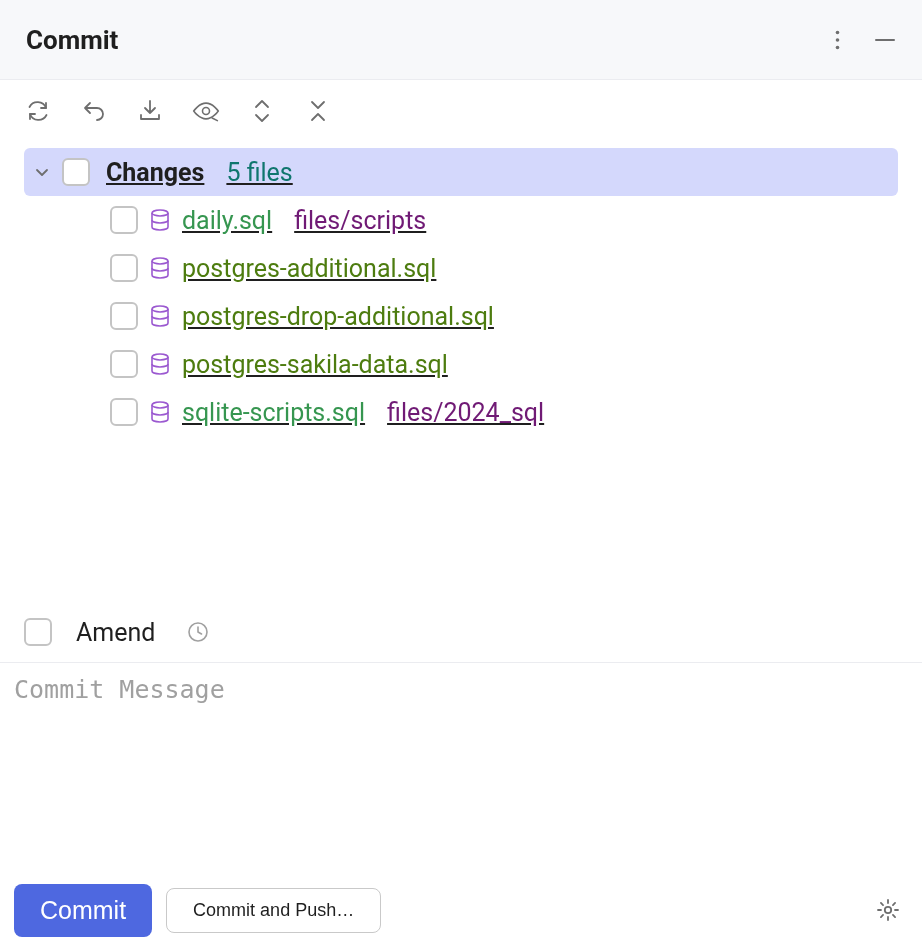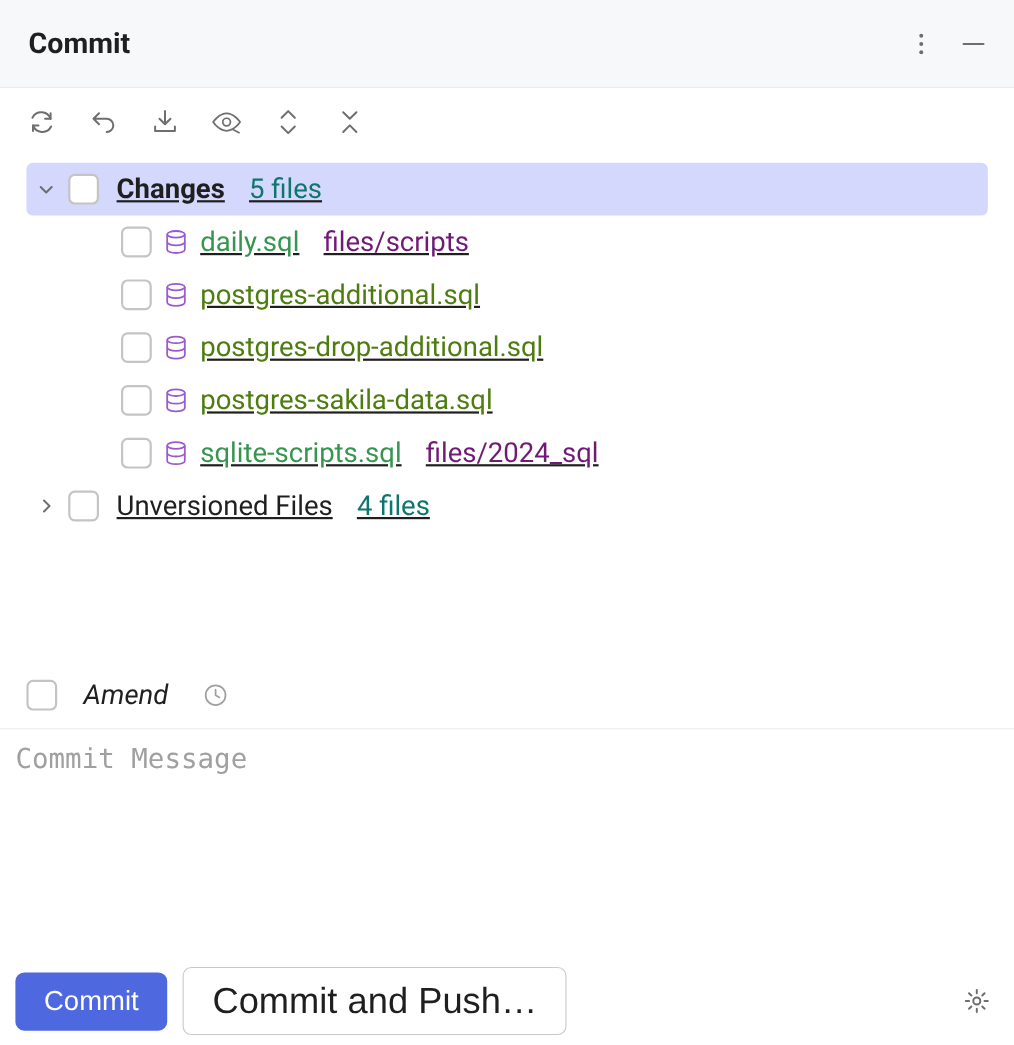--- a/index.html
+++ b/index.html
@@ -136,21 +136,20 @@
       height: 52px;
       display: flex;
       align-items: center;
       gap: 16px;
       padding: 0 24px;
     }
     .amend-label {
       font-size: 25px;
       margin-left: 8px;
       margin-right: 14px;
-      font-style: italic;
     }
     .history-icon {
       width: 26px;
       height: 26px;
       display: flex;
       align-items: center;
       justify-content: center;
       color: #a0a0a0;
     }
 
@@ -194,21 +193,21 @@
       border-radius: 8px;
       font-size: 25px;
       padding: 12px 26px;
       cursor: pointer;
     }
     .btn-secondary {
       background: #fff;
       color: #1f1f1f;
       border: 1.5px solid #c9c9c9;
       border-radius: 8px;
-      font-size: 33px;
+      font-size: 18px;
       padding: 11px 26px;
       cursor: pointer;
     }
     .footer-spacer { flex: 1; }
     .gear-icon {
       width: 28px;
       height: 28px;
       display: flex;
       align-items: center;
       justify-content: center;
@@ -337,30 +336,20 @@
     <div class="checkbox"></div>
     <svg class="db-icon" viewBox="0 0 24 24" fill="none">
       <ellipse cx="12" cy="5" rx="8" ry="3" stroke="#9b59d0" stroke-width="1.6"></ellipse>
       <path d="M4 5 V19 C4 20.66 7.58 22 12 22 C16.42 22 20 20.66 20 19 V5" stroke="#9b59d0" stroke-width="1.6"></path>
       <path d="M4 12 C4 13.66 7.58 15 12 15 C16.42 15 20 13.66 20 12" stroke="#9b59d0" stroke-width="1.6"></path>
     </svg>
     <span class="file-name green">sqlite-scripts.sql</span>
     <span class="file-path">files/2024_sql</span>
   </div>
 
-  <div class="tree-row">
-    <div class="chevron-slot">
-      <svg width="16" height="16" viewBox="0 0 16 16">
-          <path d="M6 3 L11 8 L6 13" stroke="currentColor" stroke-width="1.8" fill="none" stroke-linecap="round" stroke-linejoin="round"></path>
-        </svg>
-    </div>
-    <div class="checkbox"></div>
-    <span class="normal-label">Unversioned Files</span>
-    <span class="count-label">4 files</span>
-  </div>
 
 </div>
 
 <div class="amend-bar">
   <div class="checkbox"></div>
   <span class="amend-label">Amend</span>
   <div class="history-icon">
     <svg width="24" height="24" viewBox="0 0 24 24" fill="none">
       <circle cx="12" cy="12" r="9" stroke="currentColor" stroke-width="1.6"></circle>
       <path d="M12 7 V12 L15.5 14" stroke="currentColor" stroke-width="1.6" stroke-linecap="round"></path>

